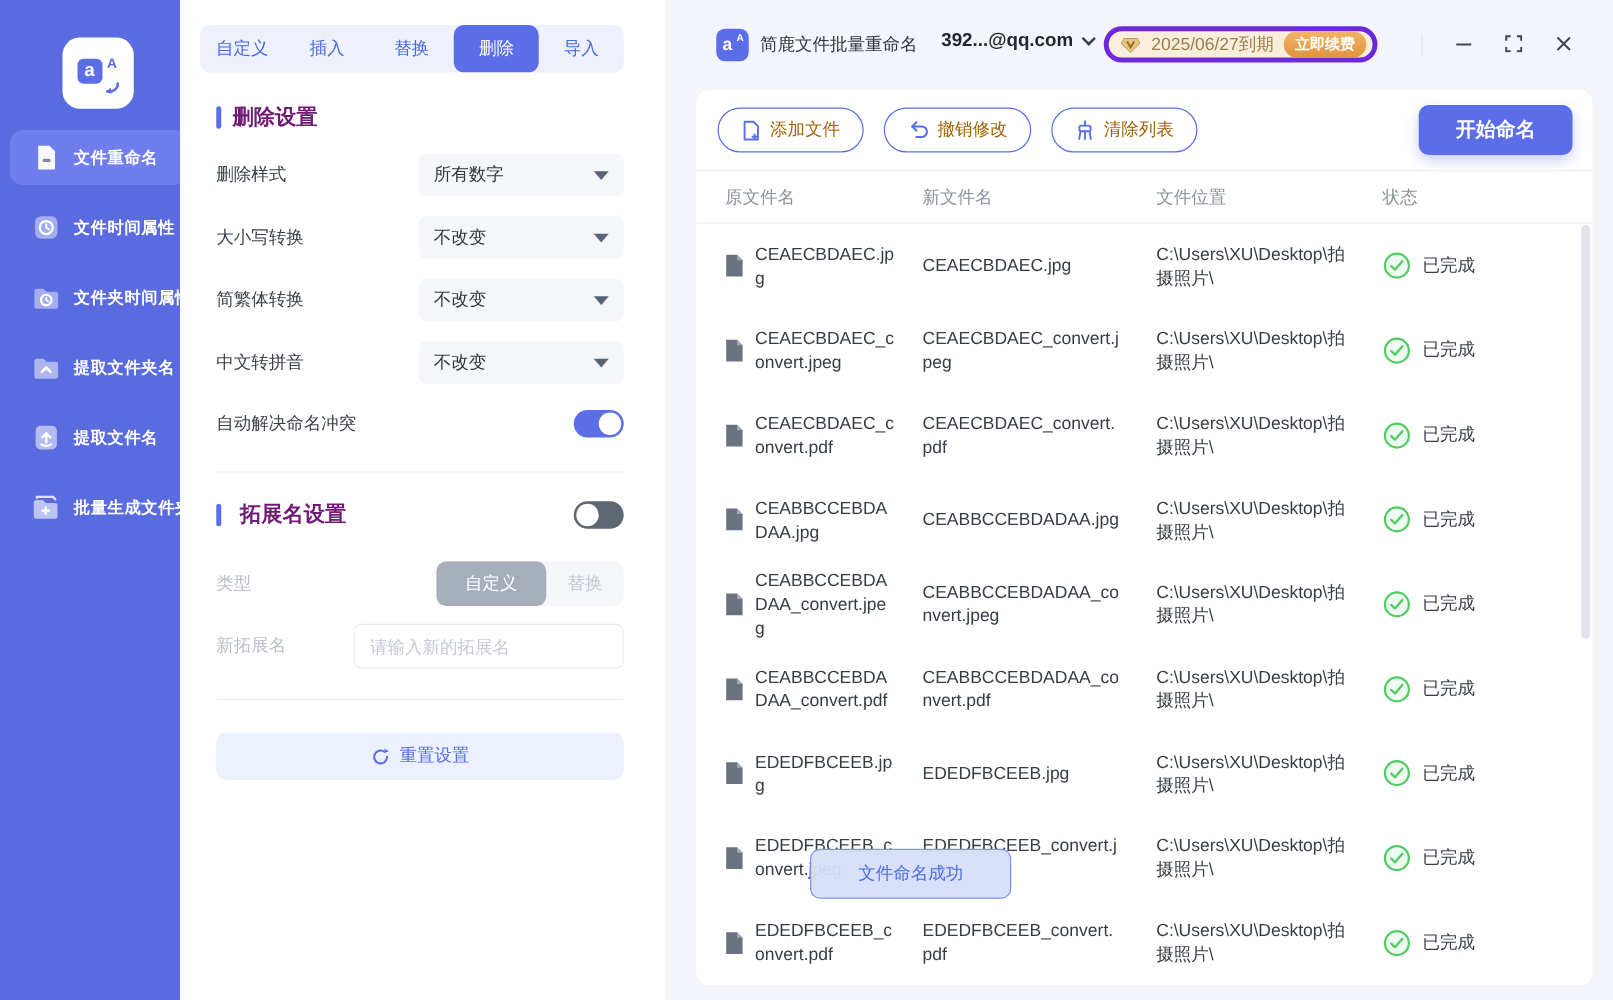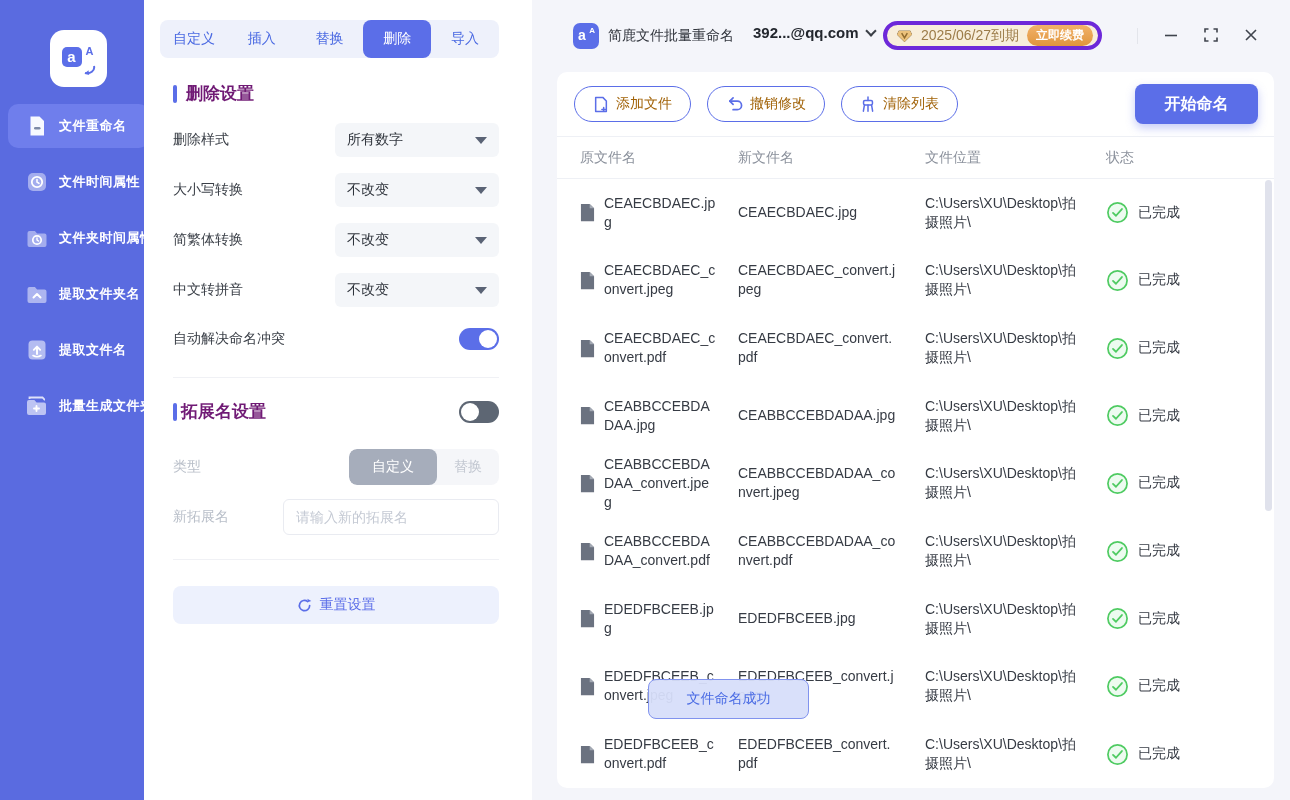--- a/index.html
+++ b/index.html
@@ -46,21 +46,21 @@
   .select .sel-value{color:#2f343c;font-size:14px;}
   .caret{width:0;height:0;border-left:6px solid transparent;border-right:6px solid transparent;
          border-top:7px solid #5a6375;}
   .toggle{width:40px;height:22px;border-radius:11px;position:relative;cursor:pointer;}
   .toggle.on{background:var(--accent);}
   .toggle.off{background:#5d6673;}
   .knob{position:absolute;top:2px;width:18px;height:18px;border-radius:50%;background:#fff;}
   .toggle.on .knob{right:2px;} .toggle.off .knob{left:2px;}
   .hr{height:1px;background:#f0f1f5;margin:14px 0 0 13px;}
   .ext-head{margin:22px 0 0 13px;display:flex;align-items:center;justify-content:space-between;}
-  .ext-head-left{display:flex;align-items:center;gap:4px;}
+  .ext-head-left{display:flex;align-items:center;gap:15px;}
   .type-row{margin-top:26px;height:36px;display:flex;align-items:center;justify-content:space-between;padding-left:13px;}
   .dim{color:#b9bfc9;}
   .segmented{width:150px;height:36px;background:#f5f6f9;border-radius:8px;display:flex;overflow:hidden;}
   .seg{display:flex;align-items:center;justify-content:center;font-size:14px;cursor:pointer;}
   .seg.sel{width:88px;background:#a6adbb;color:#fff;border-radius:8px;font-weight:500;}
   .seg.unsel{flex:1;color:#c2c7d1;}
   .ext-input-row{margin-top:14px;height:36px;display:flex;align-items:center;justify-content:space-between;padding-left:13px;}
   .ext-input{width:216px;height:36px;border:1px solid #e9ebf1;border-radius:6px;padding:0 12px;font-size:14px;
              color:#2f343c;outline:none;background:#fff;font-family:inherit;}
   .ext-input::placeholder{color:#c5cad4;}

